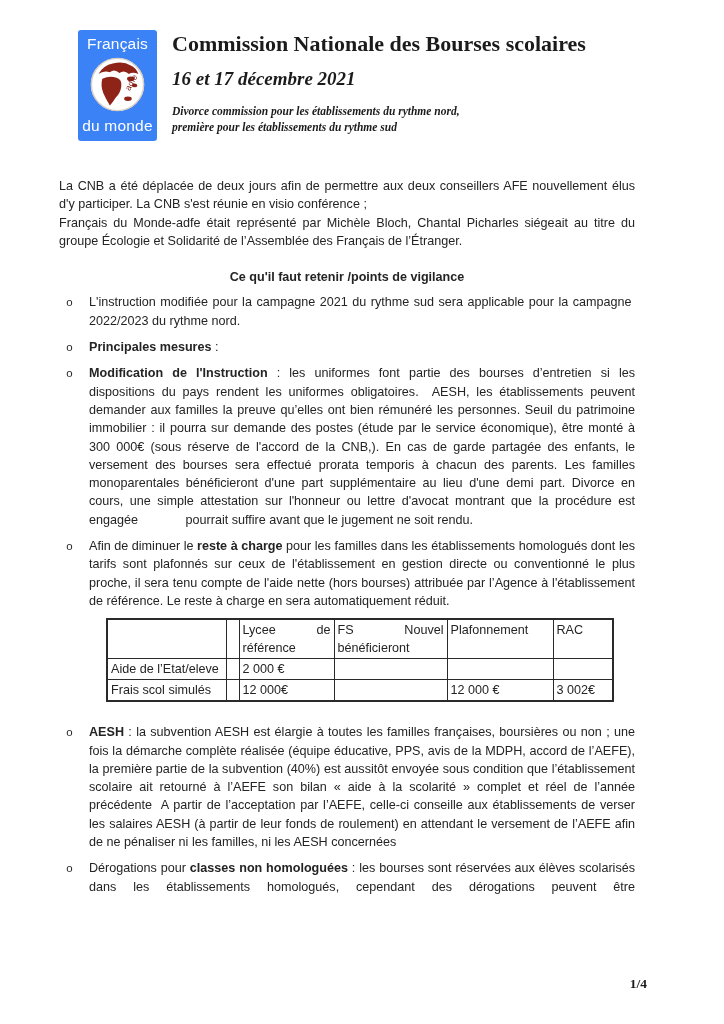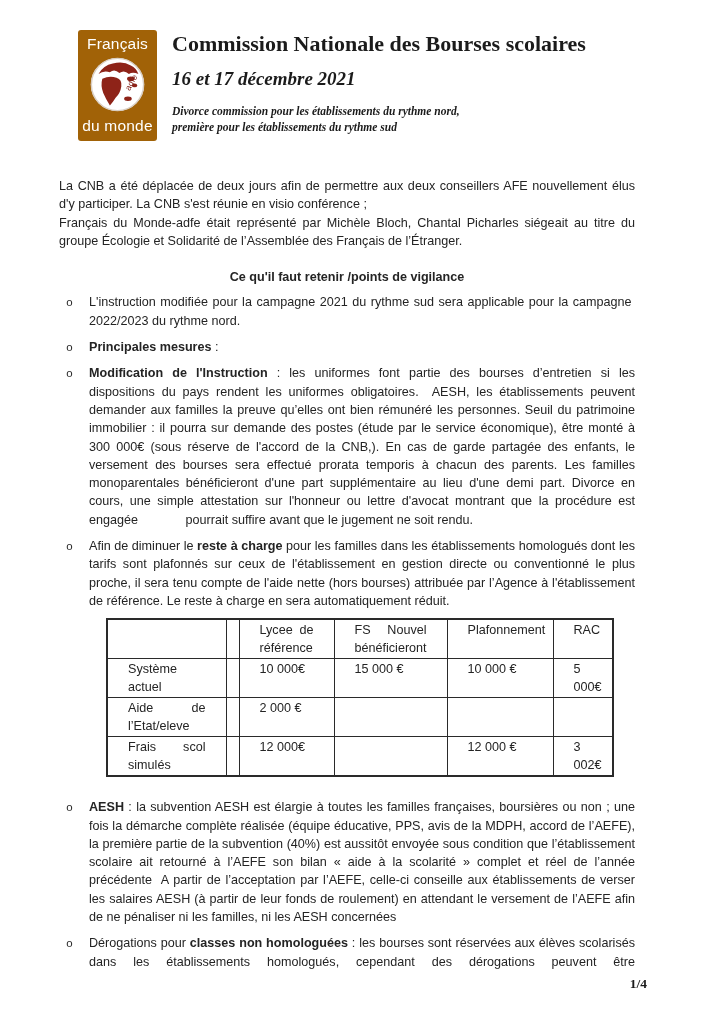--- a/index.html
+++ b/index.html
@@ -3,21 +3,21 @@
 <meta charset="utf-8">
 <style>
   html,body{margin:0;padding:0;background:#fff;}
   .page{
     position:relative;width:724px;height:1024px;background:#ffffff;
     font-family:"Liberation Sans",sans-serif;color:#262626;overflow:hidden;
   }
   
   .logo{
     position:absolute;left:78px;top:30px;width:79px;height:111px;
-    background:#a16207;border-radius:3px;
+    background:#3b82f6;border-radius:3px;
     display:flex;flex-direction:column;align-items:center;justify-content:space-between;
     padding:6px 0 8px;box-sizing:border-box;
   }
   .logo-text{color:#ffffff;font-size:15.5px;line-height:1;letter-spacing:.2px;white-space:nowrap;}
   .globe{width:57px;height:57px;margin:-1px 0;}
   
   .header-block{position:absolute;left:172px;top:32px;width:490px;}
   .doc-title{font-family:"Liberation Serif",serif;font-weight:700;font-size:22px;color:#1b1b1b;line-height:1.1;}
   .doc-date{font-family:"Liberation Serif",serif;font-weight:700;font-style:italic;font-size:19px;color:#1b1b1b;margin-top:13px;line-height:1.1;}
   .doc-subtitle{font-family:"Liberation Serif",serif;font-weight:700;font-style:italic;font-size:11.5px;color:#1b1b1b;margin-top:13px;line-height:1.4;}
@@ -37,21 +37,21 @@
   .b{font-weight:700;}
   .u{padding-left:44px;}
   .just-last{text-align-last:justify;}
   
   table.cmp{
     border-collapse:collapse;table-layout:fixed;
     width:506px;margin:6px 0 0 47px;
     font-size:12.6px;line-height:18px;color:#242424;
   }
   table.cmp{border:2px solid #2a2a2a;}
-  table.cmp td{border:1.5px solid #2a2a2a;padding:1px 20px;vertical-align:top;overflow:hidden;}
+  table.cmp td{border:1.5px solid #2a2a2a;padding:1px 3px;vertical-align:top;overflow:hidden;}
   .after-table{margin-top:21px;}
   
   .page-number{
     position:absolute;top:976px;right:77px;
     font-family:"Liberation Serif",serif;font-weight:700;font-size:13.5px;color:#1b1b1b;
   }
 </style>
 </head>
 <body>
 
@@ -120,28 +120,20 @@
       <tbody>
         <tr>
           <td></td>
           <td></td>
           <td>Lycee de référence</td>
           <td>FS Nouvel bénéficieront</td>
           <td>Plafonnement</td>
           <td>RAC</td>
         </tr>
         <tr>
-          <td>Système actuel</td>
-          <td></td>
-          <td>10 000€</td>
-          <td>15 000 €</td>
-          <td>10 000 €</td>
-          <td>5 000€</td>
-        </tr>
-        <tr>
           <td>Aide de l’Etat/eleve</td>
           <td></td>
           <td>2 000 €</td>
           <td></td>
           <td></td>
           <td></td>
         </tr>
         <tr>
           <td>Frais scol simulés</td>
           <td></td>

